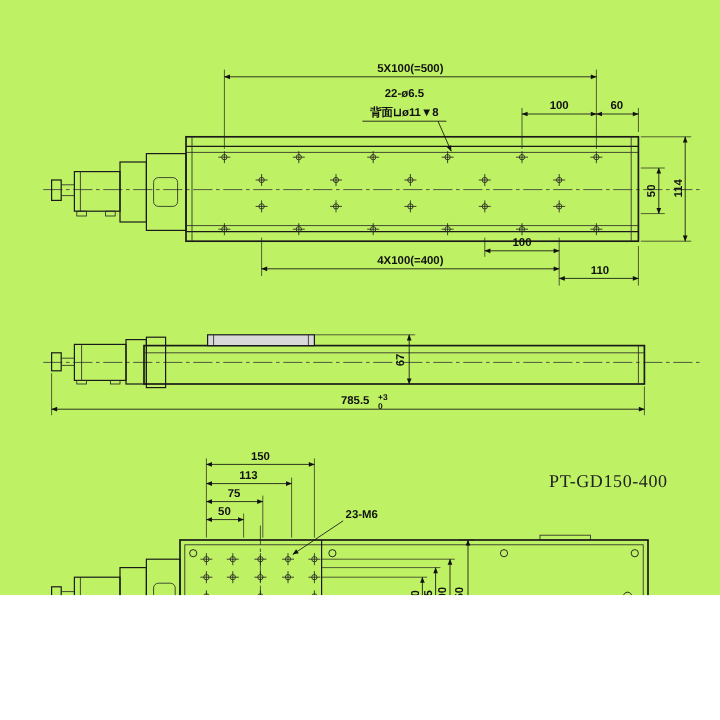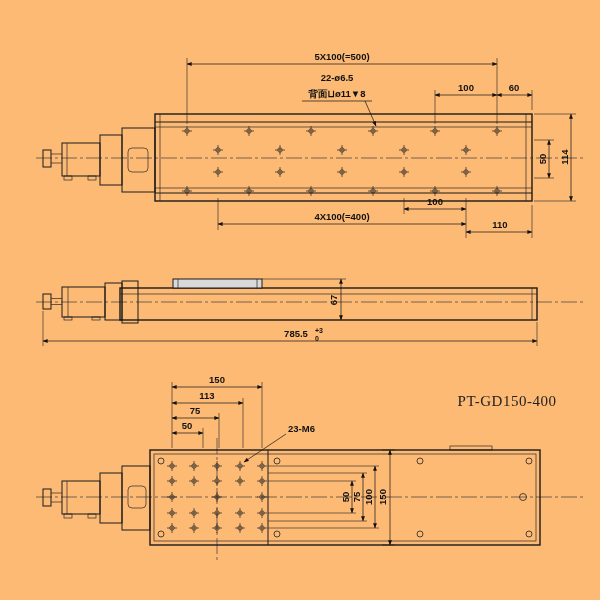--- a/index.html
+++ b/index.html
@@ -1,16 +1,16 @@
 <!DOCTYPE html>
 <html><head>
 <meta charset="utf-8">
 <style>
   html,body{margin:0;padding:0;background:#ffffff;}
-  .canvas{position:relative;width:600px;height:600px;background:#fdba74;overflow:hidden;}
+  .canvas{position:relative;width:600px;height:496px;background:#bef264;overflow:hidden;}
   svg{display:block;}
   .outline{fill:none;stroke:#1a1a1a;stroke-width:1.4;}
   .med{fill:none;stroke:#1a1a1a;stroke-width:1;}
   .thin{fill:none;stroke:#2a2a2a;stroke-width:0.7;}
   .cl{stroke:#3a3a3a;stroke-width:0.7;stroke-dasharray:16 3 3 3;fill:none;}
   .ext{stroke:#222;stroke-width:0.6;fill:none;}
   .dimline{stroke:#111;stroke-width:0.7;fill:none;}
   .leader{stroke:#111;stroke-width:0.7;fill:none;}
   .dimtext{font:600 9.5px "Liberation Sans", sans-serif;fill:#111;}
   .small-tol{font:600 7px "Liberation Sans", sans-serif;fill:#111;}

